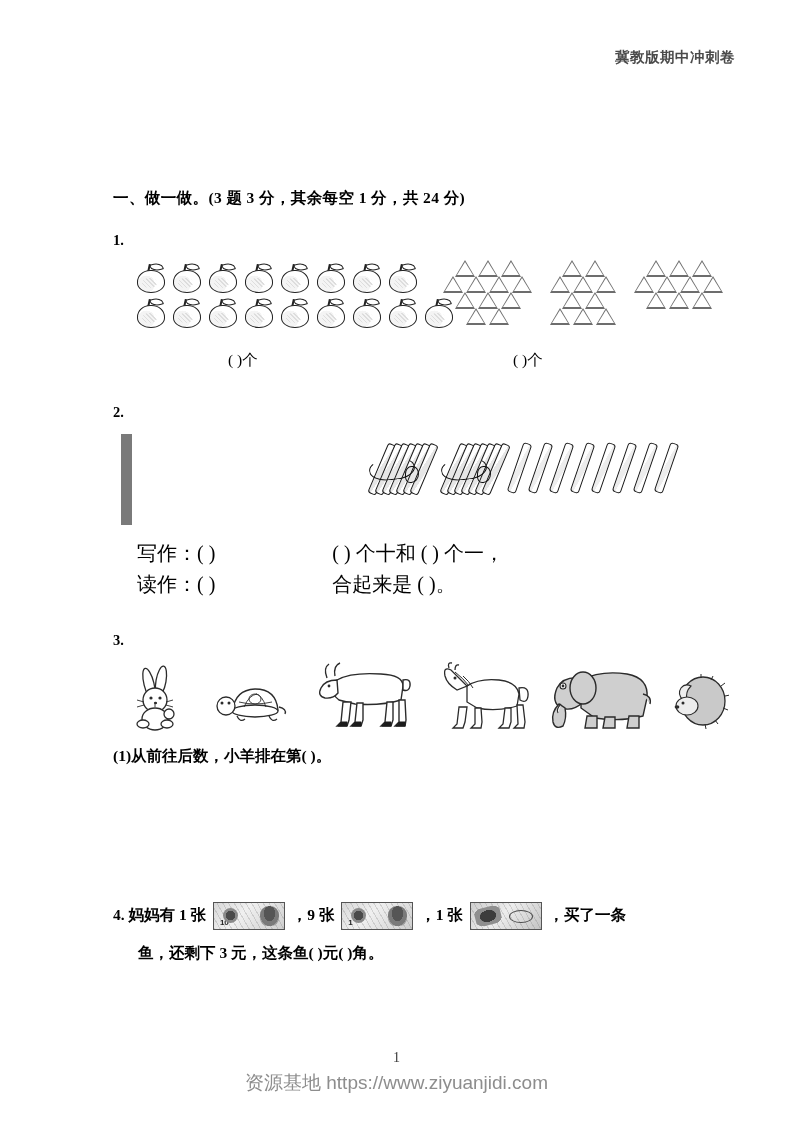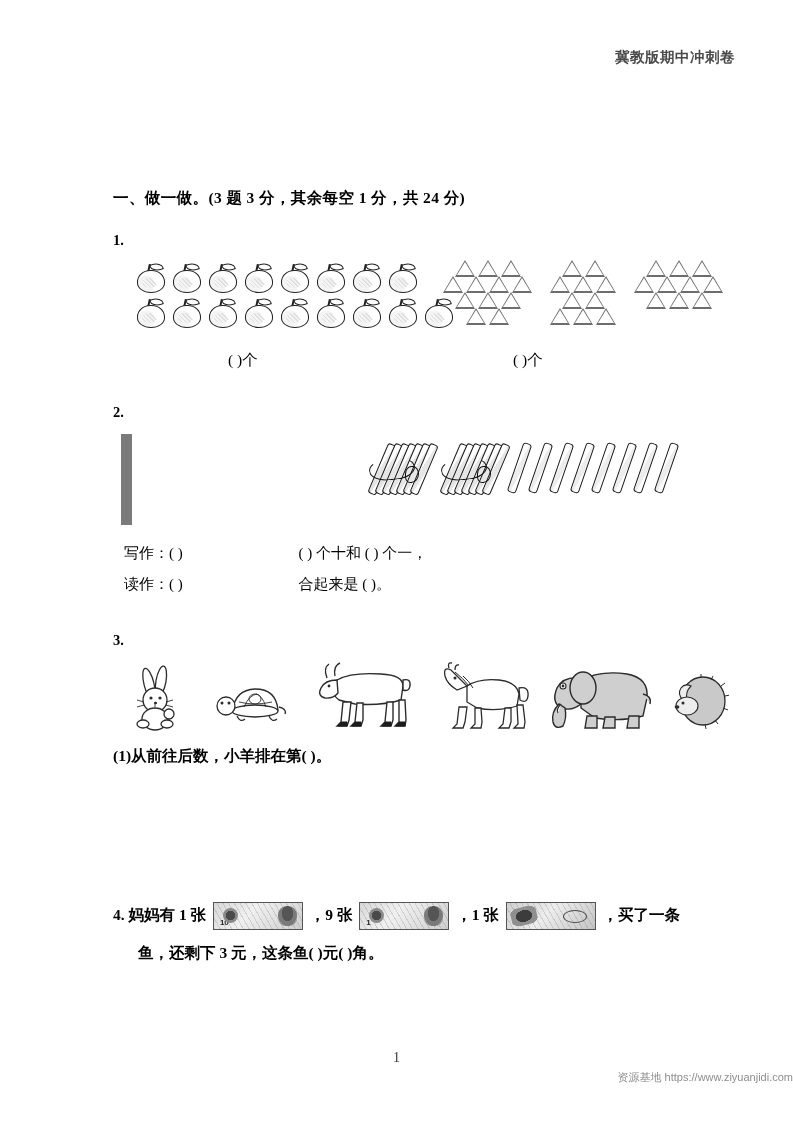--- a/index.html
+++ b/index.html
@@ -112,40 +112,39 @@
     position:absolute;left:40px;top:26px;width:12px;height:15px;
     border:1.3px solid #111;border-radius:50% 50% 60% 40%;
   }
   .loose{position:absolute;left:150px;top:0;width:175px;height:58px;}
   .loose .st{
     position:absolute;top:2px;width:7px;height:50px;
     border:1.1px solid #1a1a1a;border-radius:3px;
     background:linear-gradient(100deg,#fff 0 35%,#ededed 36% 70%,#fff 71%);
     transform:rotate(19deg);
   }
-  .q2-lines{position:absolute;top:134px;left:11px;font-size:15px;line-height:31px;}
+  .q2-lines{position:absolute;top:134px;left:24px;font-size:20px;line-height:31px;}
   .q2-lines .l{display:block;white-space:nowrap;}
   .q2-lines .col2{display:inline-block;}
 
   
   #q3{position:absolute;top:632px;left:113px;}
   .animals{position:absolute;top:28px;left:10px;width:580px;height:72px;}
   .animal{position:absolute;bottom:0;}
   .q3-lines{position:absolute;top:114px;left:0;font-size:15.5px;font-weight:bold;text-align:center;}
   .q3-lines .l{display:block;margin-bottom:16px;white-space:nowrap;}
 
   
   #q4{position:absolute;top:896px;left:113px;font-size:15.5px;font-weight:bold;}
   #q4 .l{display:block;white-space:nowrap;line-height:38px;}
   .note{
     display:inline-block;vertical-align:middle;
     width:70px;height:26px;border:1px solid #555;margin:0 3px;
     position:relative;overflow:hidden;
     background:linear-gradient(135deg,#d8d8d8,#f0f0f0 40%,#cfcfcf);
-    padding-left:18px;
   }
   .note .face{
     position:absolute;right:5px;top:3px;width:19px;height:20px;border-radius:45% 45% 40% 40%;
     background:radial-gradient(ellipse at 50% 38%,#555 0 42%,#7a7a7a 43% 70%,#9a9a9a 71%);
   }
   .note .seal{
     position:absolute;left:9px;top:5px;width:15px;height:15px;border-radius:50%;
     background:radial-gradient(circle,#4a4a4a 0 45%,#8a8a8a 46%);
   }
   .note .dnm{
@@ -166,22 +165,22 @@
     position:absolute;right:8px;top:7px;width:22px;height:11px;border-radius:50%;
     border:1.2px solid #4a4a4a;
   }
 
   
   .pageno{
     position:absolute;top:1050px;left:0;right:0;text-align:center;
     font-size:14px;color:#3a3a3a;
   }
   .watermark{
-    position:absolute;top:1070px;left:0;right:0;text-align:right;
-    font-size:11px;color:#8d8d8d;
+    position:absolute;top:1070px;left:0;right:0;text-align:center;
+    font-size:19px;color:#8d8d8d;
     font-family:"Liberation Sans","DejaVu Sans",sans-serif;
   }
 </style>
 </head>
 <body>
 
 <div class="page">
 
   <div class="hdr">冀教版期中冲刺卷</div>
 

